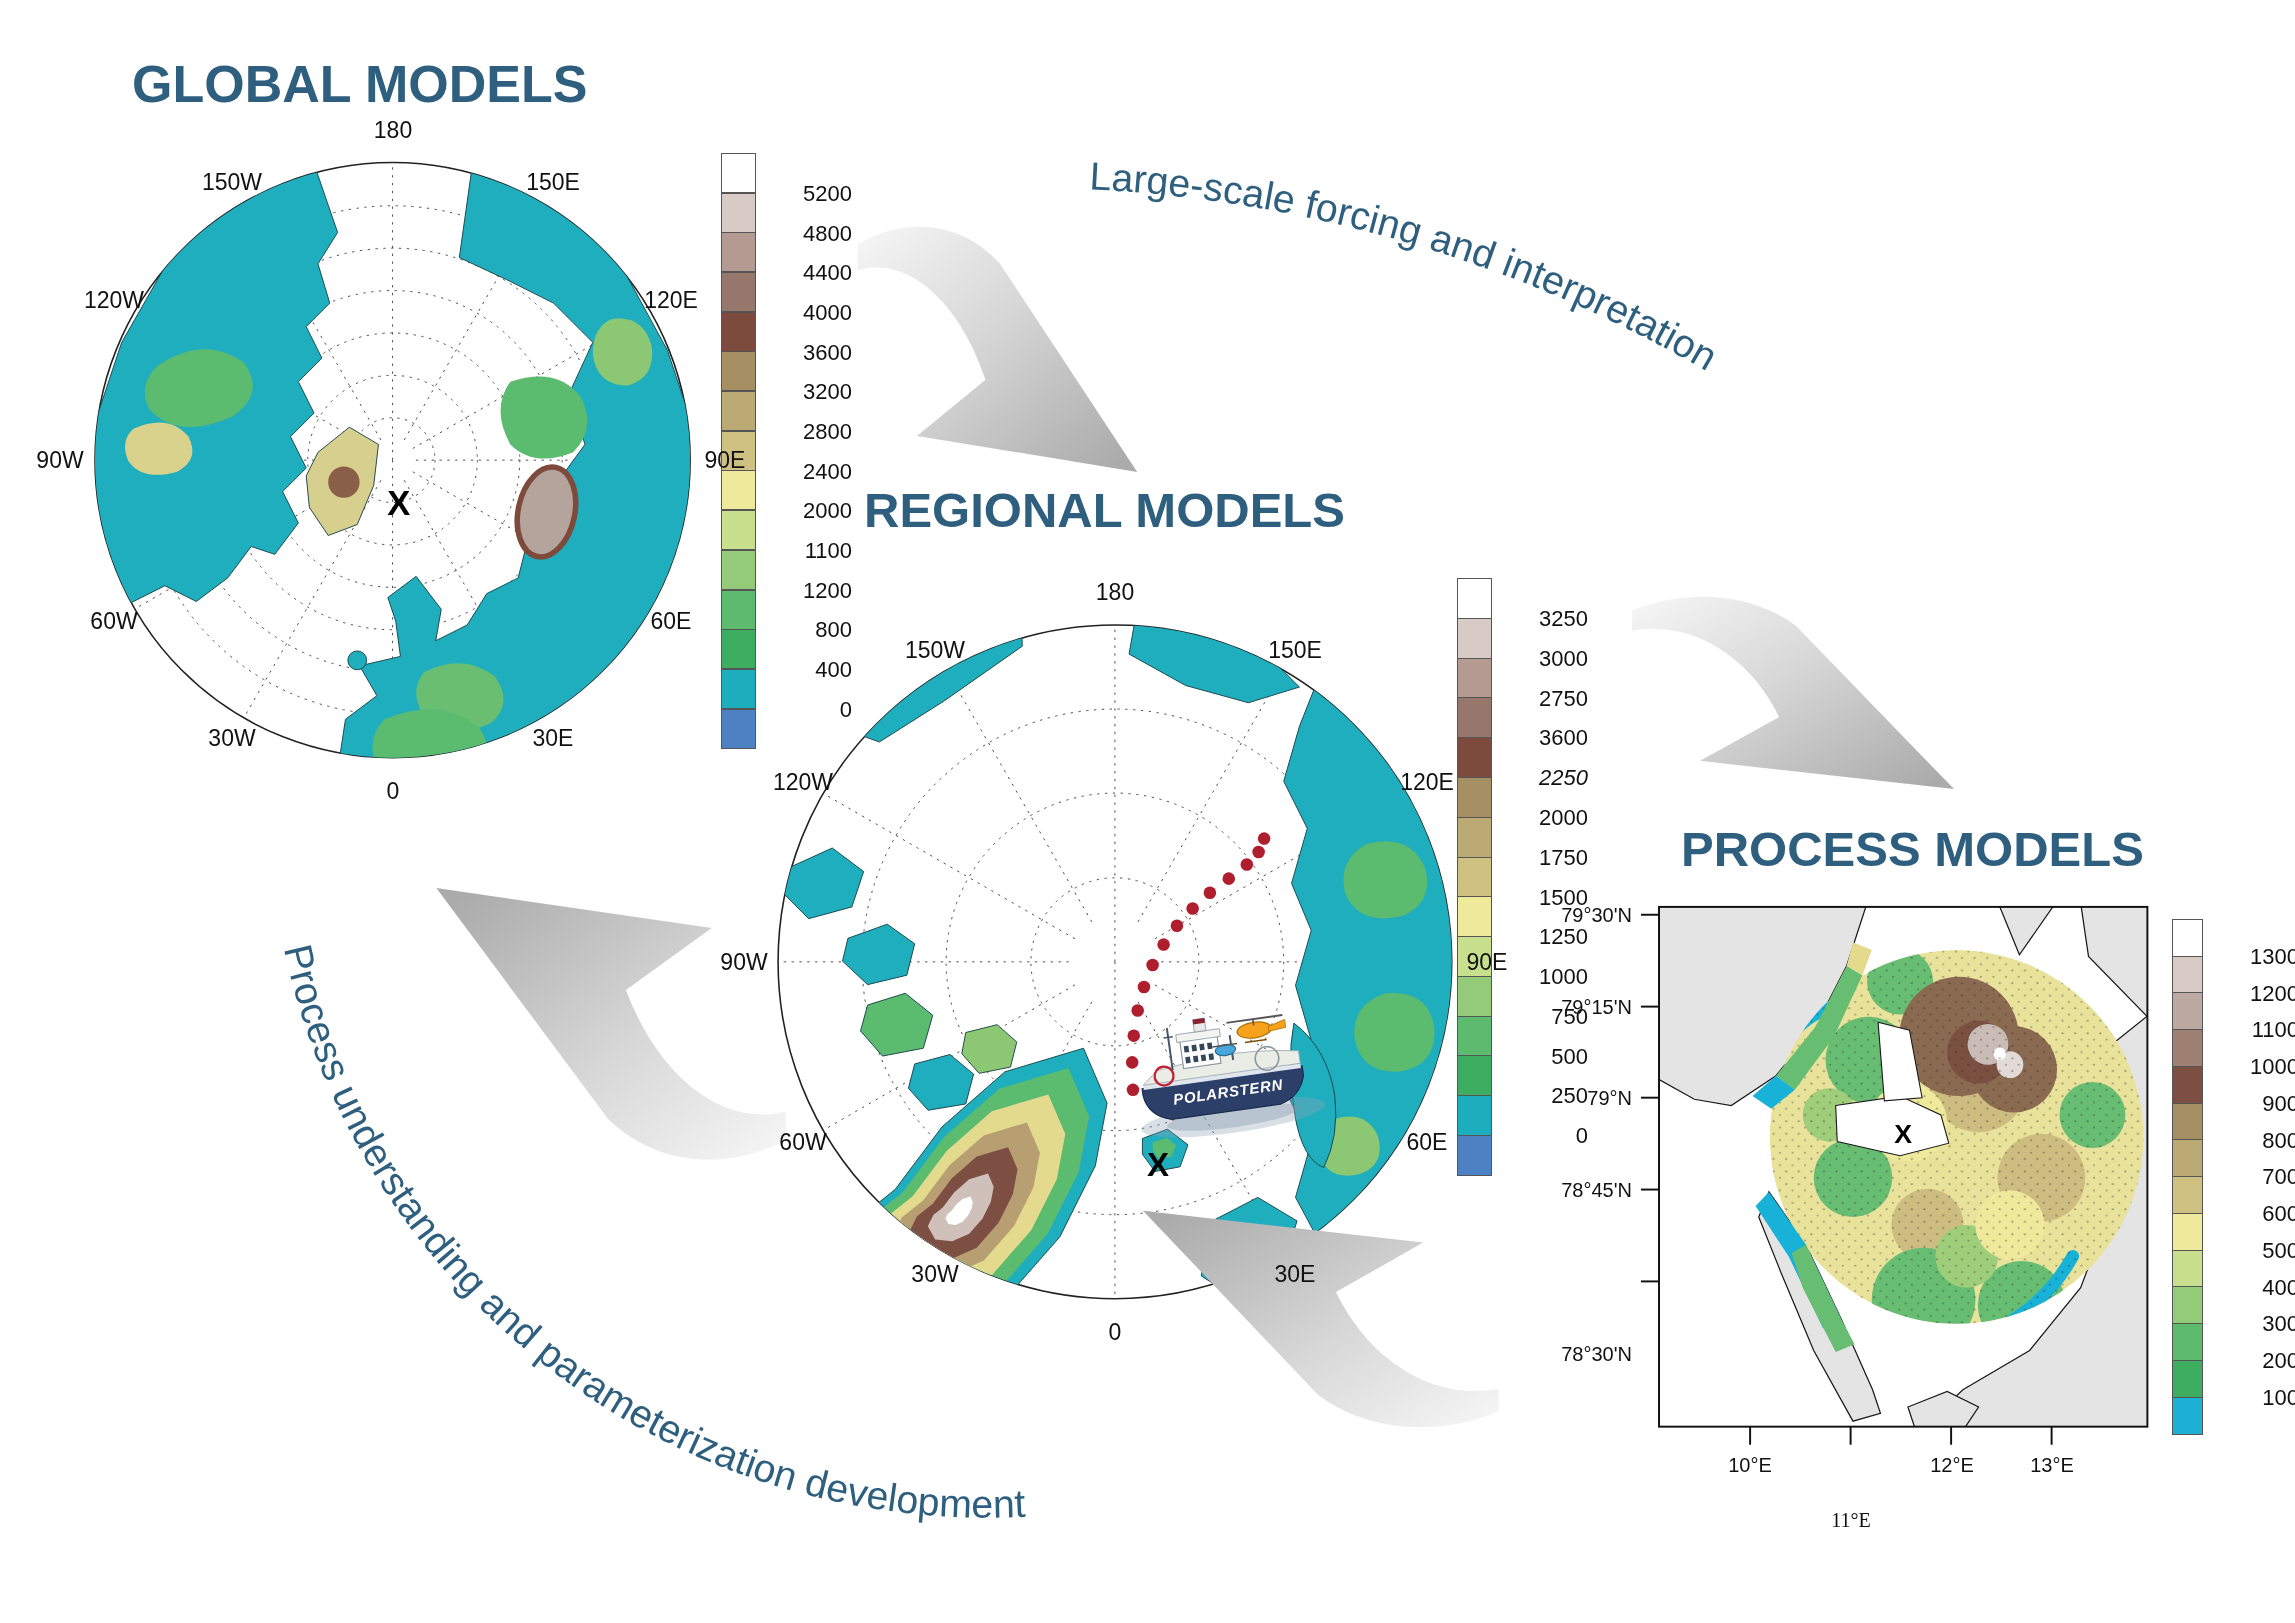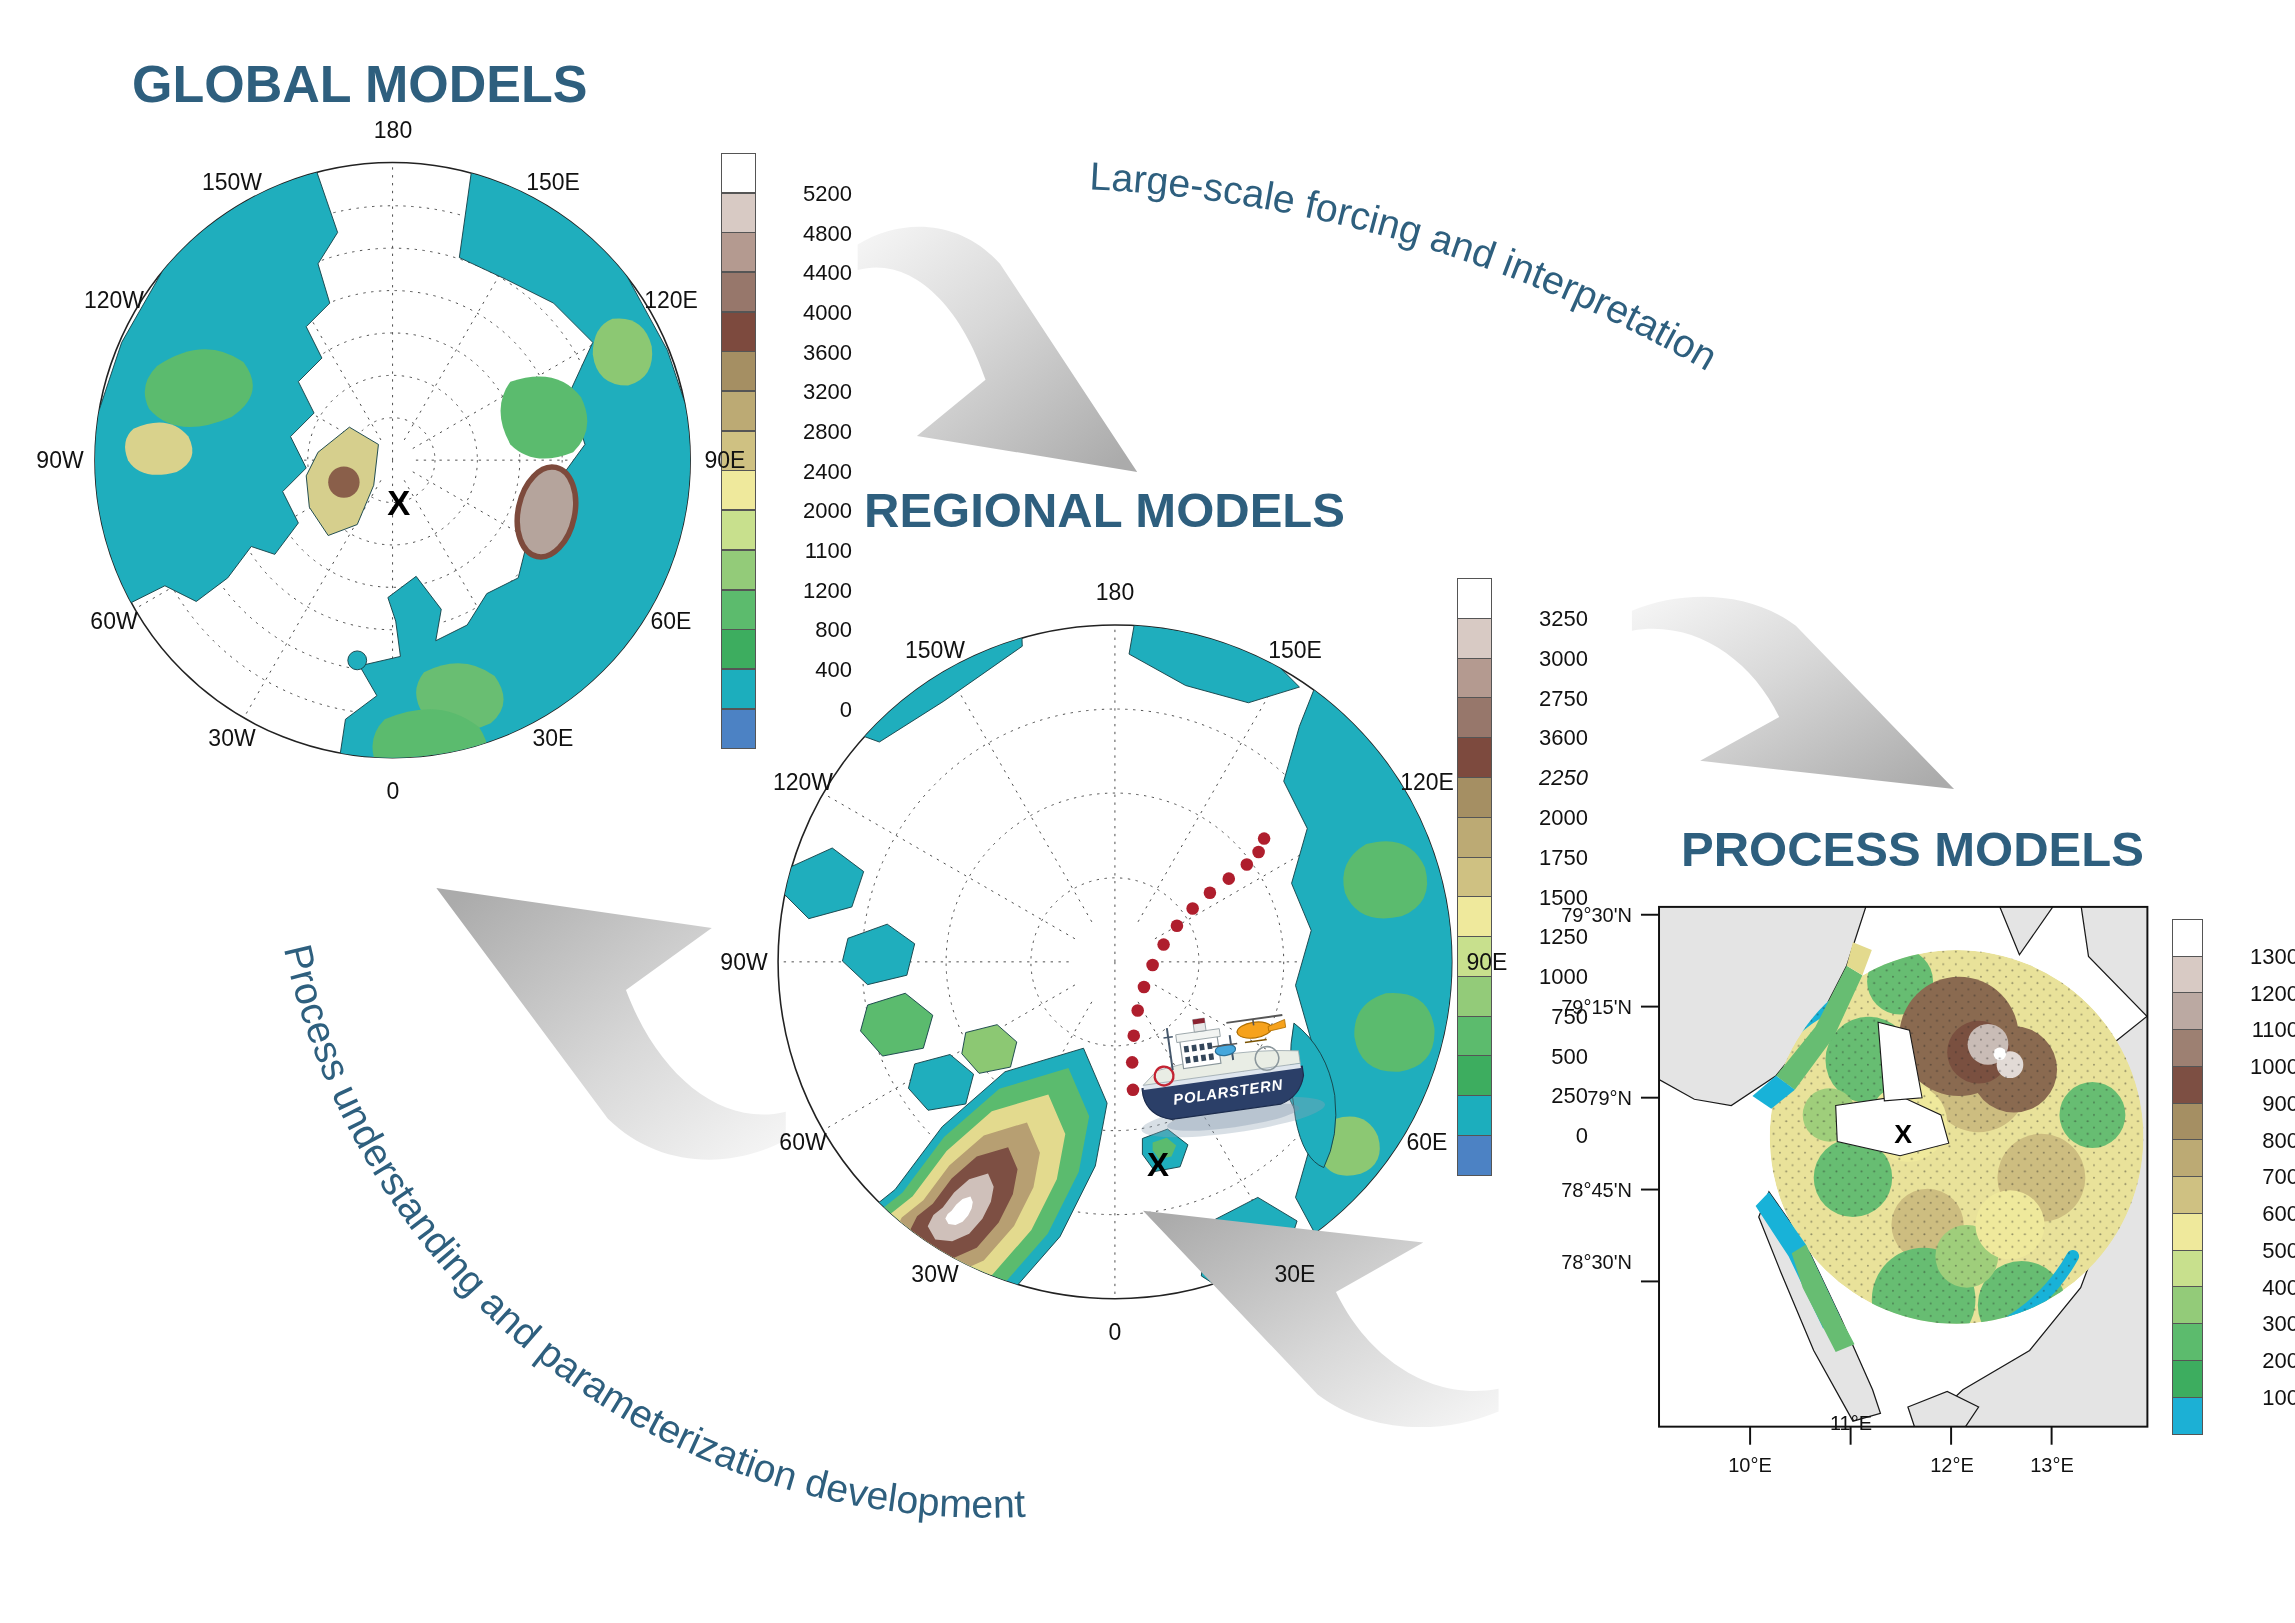--- a/index.html
+++ b/index.html
@@ -407,23 +407,23 @@
     <span class="geo-label" style="left: 1487px; top: 962px;">90E</span>
     <span class="geo-label" style="left: 1427px; top: 1142px;">60E</span>
     <span class="geo-label" style="left: 1295px; top: 1274px;">30E</span>
     <span class="geo-label" style="left: 1115px; top: 1332px;">0</span>
     <span class="geo-label" style="left: 935px; top: 1274px;">30W</span>
     <span class="geo-label" style="left: 803px; top: 1142px;">60W</span>
     <span class="geo-label" style="left: 744px; top: 962px;">90W</span>
     <span class="geo-label" style="left: 803px; top: 782px;">120W</span>
     <span class="geo-label" style="left: 935px; top: 650px;">150W</span>
     <span class="axis-label lon" style="left: 1750px; top: 1454px;">10°E</span>
-    <span class="axis-label lon" style="left: 1851px; top: 1412px;">11°E</span>
+    <span class="axis-label lon" style="left: 1851px; top: 1509px; font-family: Liberation Serif, serif;">11°E</span>
     <span class="axis-label lon" style="left: 1952px; top: 1454px;">12°E</span>
     <span class="axis-label lon" style="left: 2052px; top: 1454px;">13°E</span>
     <span class="axis-label lat" style="left: 1498px; top: 915px;">79°30'N</span>
     <span class="axis-label lat" style="left: 1498px; top: 1007px;">79°15'N</span>
     <span class="axis-label lat" style="left: 1498px; top: 1098px;">79°N</span>
     <span class="axis-label lat" style="left: 1498px; top: 1190px;">78°45'N</span>
-    <span class="axis-label lat" style="left: 1498px; top: 1262px;">78°30'N</span>
+    <span class="axis-label lat" style="left: 1498px; top: 1354px;">78°30'N</span>
 
 </div>
 
 
 </body></html>

